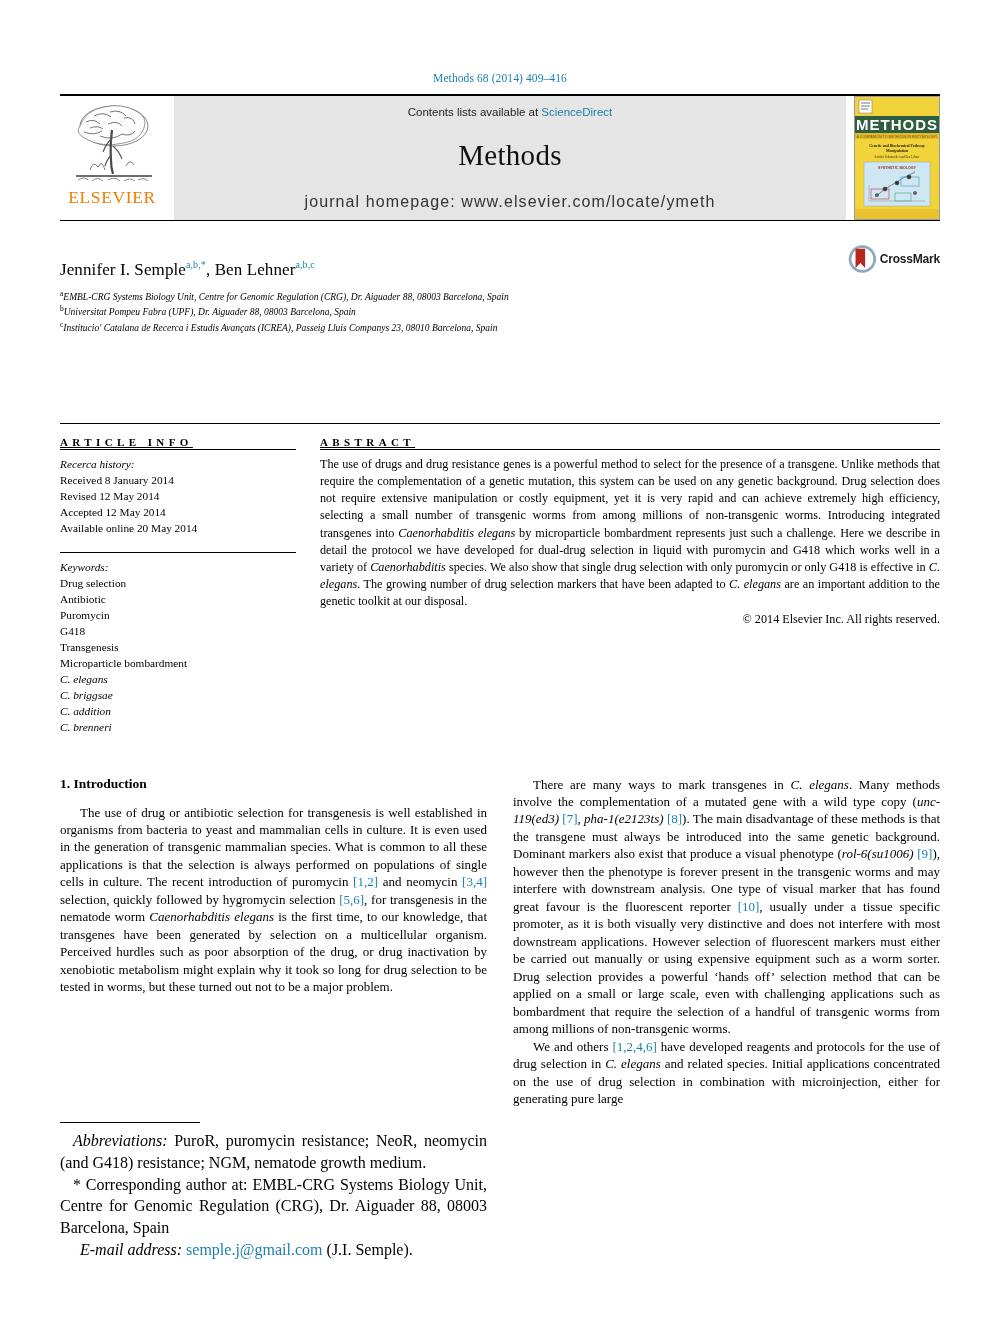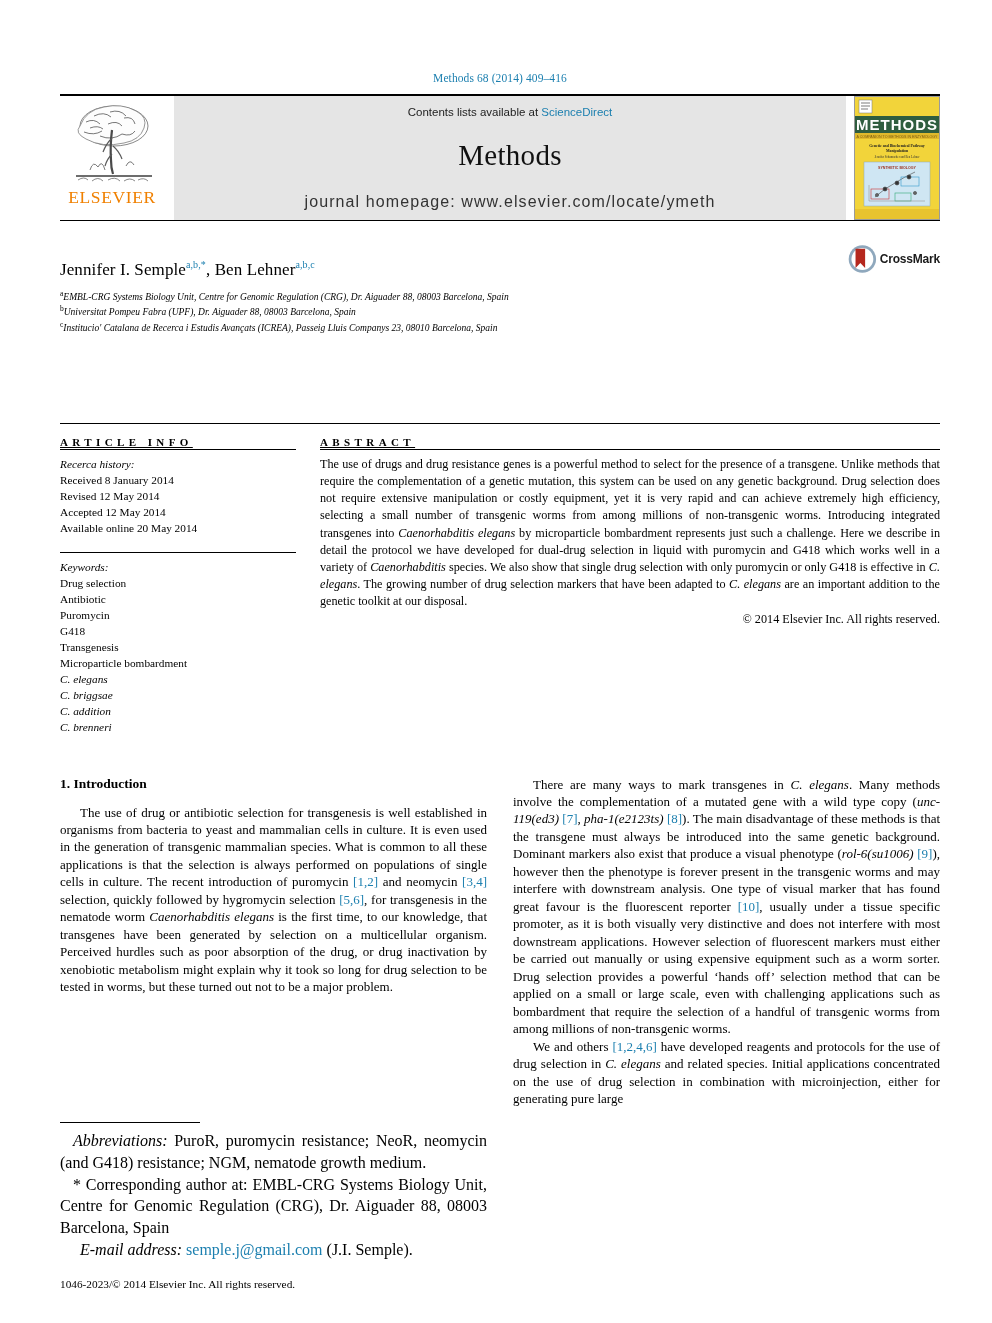--- a/index.html
+++ b/index.html
@@ -382,17 +382,16 @@
       <p class="body-p"><span>We and others </span><span class="ref">[1,2,4,6]</span><span> have developed reagents and protocols for the use of drug selection in </span><span class="ital">C. elegans</span><span> and related species. Initial applications concentrated on the use of drug selection in combination with microinjection, either for generating pure large</span></p>
     </div>
   </div>
 
   <div class="footnote-wrap">
     <div class="fn-rule"></div>
     <p class="fn indent"><span class="lbl">Abbreviations:</span><span> PuroR, puromycin resistance; NeoR, neomycin (and G418) resistance; NGM, nematode growth medium.</span></p>
     <p class="fn indent"><span>*</span><span> Corresponding author at: EMBL-CRG Systems Biology Unit, Centre for Genomic Regulation (CRG), Dr. Aiguader 88, 08003 Barcelona, Spain</span></p>
     <p class="fn fn-email"><span class="lbl">E-mail address:</span> <span class="link">semple.j@gmail.com</span><span> (J.I. Semple).</span></p>
     <div class="issn-block">
-      <div>1046-2023/© 2014 Elsevier Inc. All rights reserved.</div>
     </div>
   </div>
 
 </div>
 
 </body></html>

